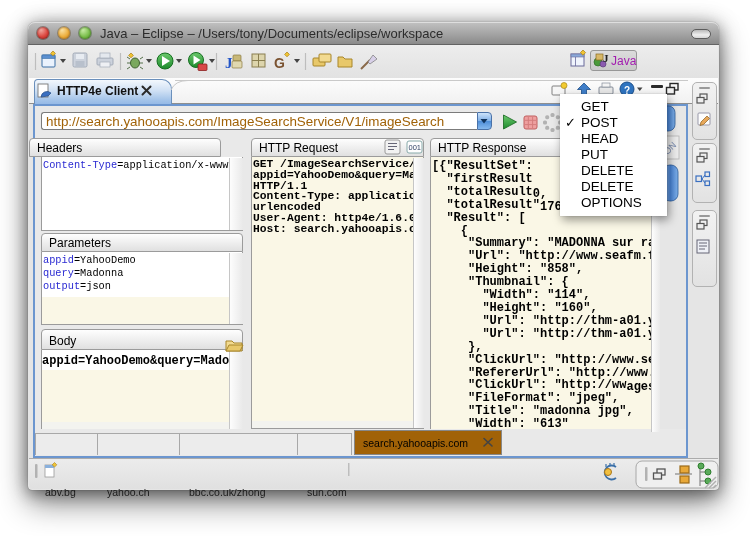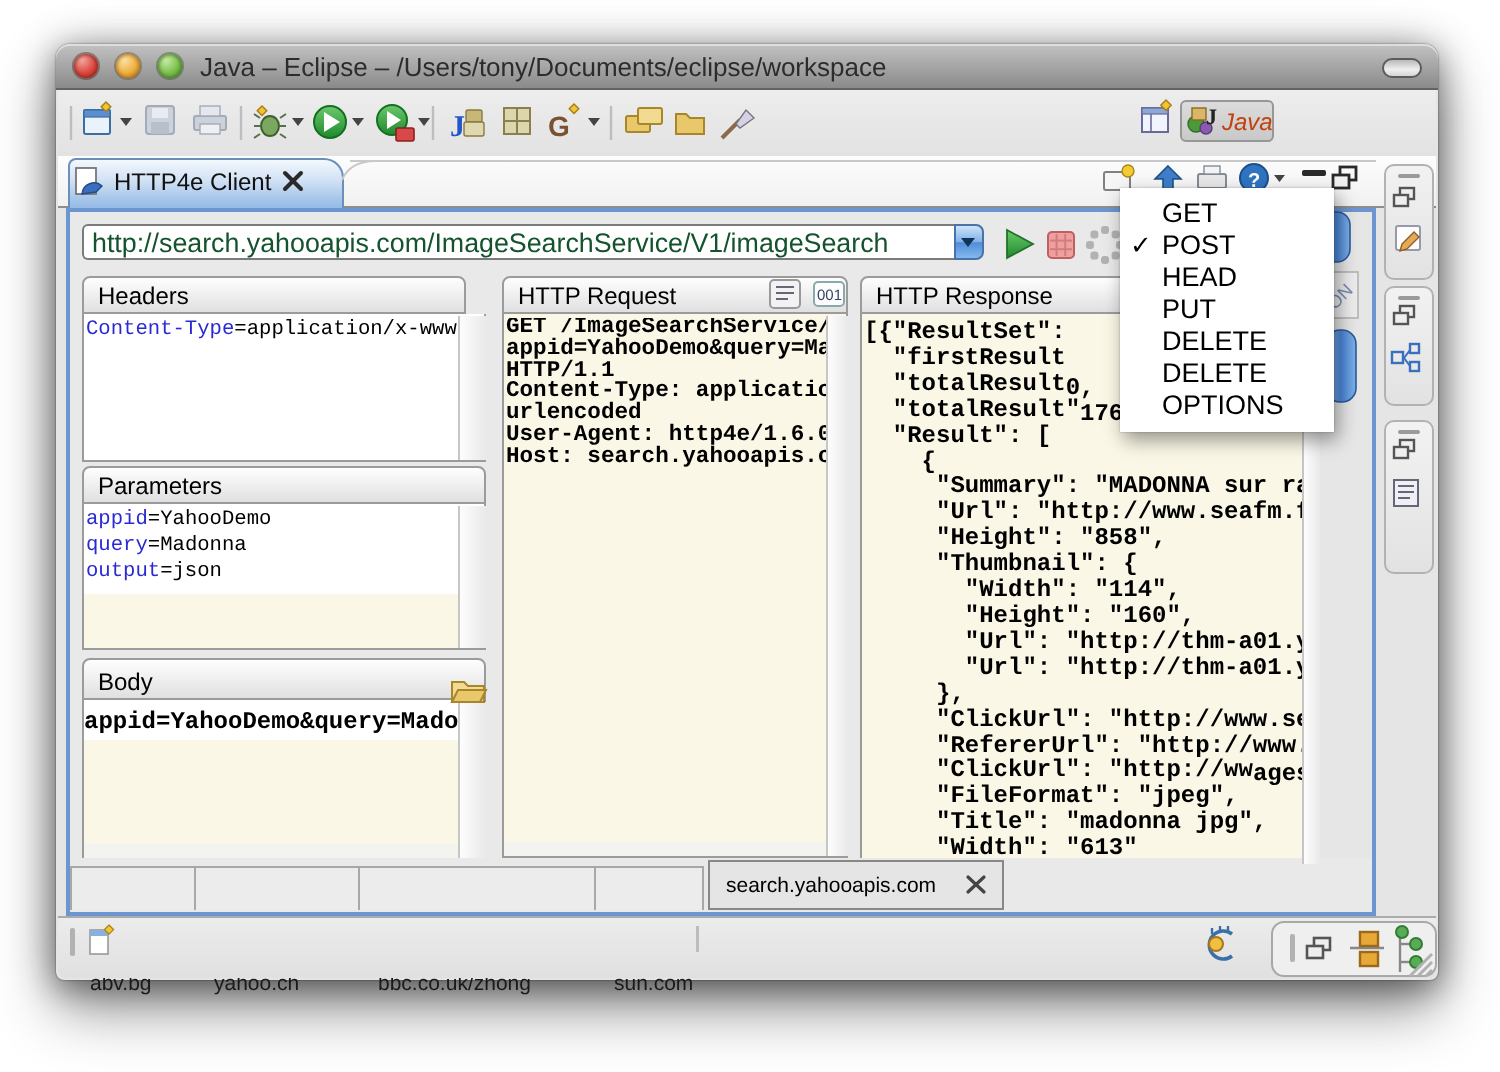--- a/index.html
+++ b/index.html
@@ -14,26 +14,26 @@
 .light{top:27px;width:12px;height:12px;border-radius:50%;}
 #ttext{left:100px;top:26px;width:590px;text-align:left;font-size:13px;color:#2c2c2c;letter-spacing:0px;}
 #loz{left:691px;top:29px;width:20px;height:10px;border-radius:5px;border:1.5px solid #5c5c5c;background:linear-gradient(#b9b9b9,#efefef 60%,#d6d6d6);box-sizing:border-box;}
 
 #toolbar{left:29px;top:45px;width:689px;height:33px;background:linear-gradient(#ededed,#e2e2e2);}
 
 #tabbar{left:29px;top:78px;width:689px;height:26px;background:linear-gradient(#fdfdfd,#f1f1f1);border-bottom:1px solid #8e8e8e;box-sizing:border-box;}
 #swoosh{left:175px;top:80px;width:513px;height:1px;background:#c9c9c9;}
 #etab{left:34px;top:79px;width:138px;height:25px;border:1px solid #6a8fbb;border-bottom:none;border-radius:4px 10px 0 0;
   background:linear-gradient(#f3f8fd,#cfe0f4 45%,#a7c6ea 80%,#96bae6);box-sizing:border-box;}
-#etab .txt{position:absolute;left:22px;top:4px;font-size:12px;font-weight:normal;color:#111;}
+#etab .txt{position:absolute;left:22px;top:4px;font-size:12px;font-weight:bold;color:#111;}
 
 #eframe{left:33px;top:104px;width:655px;height:354px;border:2px solid #6c96cf;background:#e9e9e9;box-sizing:border-box;}
 
 #urlbox{left:41px;top:112px;width:436px;height:18px;background:#fff;border:1px solid #7b7b7b;border-right:none;border-radius:3px 0 0 3px;box-sizing:border-box;}
-#urltext{left:46px;top:114px;font-size:13.4px;color:#14532d;white-space:nowrap;text-align:right;}
+#urltext{left:46px;top:114px;font-size:13.4px;color:#a16207;white-space:nowrap;text-align:right;}
 #combobtn{left:477px;top:112px;width:15px;height:18px;border:1px solid #4a72a8;border-radius:0 4px 4px 0;box-sizing:border-box;
   background:linear-gradient(#cde3fa,#7fb0e8 50%,#4f8ed8 52%,#85b8ee);}
 
 .hdr{background:linear-gradient(#fefefe,#e0e0e0);border:1px solid #9b9b9b;border-radius:4px 4px 0 0;box-sizing:border-box;}
 .hdr .t{position:absolute;left:7px;top:2px;font-size:12px;color:#000;}
 .pane{border:1px solid #9b9b9b;border-top:none;box-sizing:border-box;overflow:hidden;}
 .mono{font-family:"Liberation Mono",monospace;white-space:pre;}
 .cream{background:#faf7e6;}
 
 .btab{top:433px;height:22px;background:#ececec;border-top:1px solid #a8a8a8;border-right:1px solid #a8a8a8;box-sizing:border-box;font-size:10.5px;color:#1a1a1a;}
@@ -53,21 +53,21 @@
 <div id="win" class="abs"></div>
 <div id="title" class="abs"></div>
 <div class="abs light" style="left:37px;background:radial-gradient(circle at 4px 3px,#f0a8a0,#dc4840 55%,#ad2620);box-shadow:inset 0 0 2px #701510,0 0 0 1px rgba(70,25,15,.4);"></div>
 <div class="abs light" style="left:57.5px;background:radial-gradient(circle at 4px 3px,#fbe2a5,#eeaf3e 55%,#c37c1c);box-shadow:inset 0 0 2px #8a5a10,0 0 0 1px rgba(105,70,15,.4);"></div>
 <div class="abs light" style="left:78.5px;background:radial-gradient(circle at 4px 3px,#c8eca6,#7dc04e 55%,#4f9427);box-shadow:inset 0 0 2px #2f6012,0 0 0 1px rgba(45,80,20,.4);"></div>
 <div id="ttext" class="abs">Java – Eclipse – /Users/tony/Documents/eclipse/workspace</div>
 <div id="loz" class="abs"></div>
 
 <div id="toolbar" class="abs"></div>
 <div class="abs" style="left:590px;top:50px;width:47px;height:21px;border:1px solid #979797;border-radius:3px;background:linear-gradient(#dcdcdc,#c9c9c9);box-sizing:border-box;"></div>
-<div class="abs" style="left:611px;top:54px;font-size:12px;color:#c2410c;font-style:italic;">Java</div>
+<div class="abs" style="left:611px;top:54px;font-size:12px;color:#a21caf;">Java</div>
 <svg id="tbicons" class="abs" style="left:0;top:0;z-index:20;" width="750" height="536" viewBox="0 0 750 536">
 
   <g stroke="#bdbdbd" stroke-width="1.2">
     <line x1="35.5" y1="53" x2="35.5" y2="70"></line>
       <line x1="120.5" y1="53" x2="120.5" y2="70"></line>
     <line x1="216.5" y1="53" x2="216.5" y2="70"></line>
       <line x1="305.5" y1="53" x2="305.5" y2="70"></line>
   </g>
 
   <rect x="42" y="55" width="13" height="12" rx="1" fill="#eaf2fd" stroke="#3a6ea5"></rect>
@@ -282,21 +282,21 @@
 <div id="swoosh" class="abs"></div>
 <div id="etab" class="abs">
     <span class="txt">HTTP4e Client</span>
   </div>
 
 <div id="eframe" class="abs"></div>
 <div id="urlbox" class="abs"></div>
 <div id="urltext" class="abs">http://search.yahooapis.com/ImageSearchService/V1/imageSearch</div>
 <div id="combobtn" class="abs"></div>
 
-<div class="abs hdr" style="left:41px;top:138px;width:192px;height:19px;">
+<div class="abs hdr" style="left:29px;top:138px;width:192px;height:19px;">
     <span class="t">Headers</span>
   </div>
 <div class="abs pane" style="left:41px;top:157px;width:202px;height:74px;background:#fff;"></div>
 <div class="abs mono" style="left:43px;top:159px;font-size:10.3px;width:186px;overflow:hidden;white-space:pre;"><span style="color:#2a2ad2;">Content-Type</span>=application/x-www-form</div>
 
 <div class="abs hdr" style="left:41px;top:233px;width:202px;height:19px;">
     <span class="t">Parameters</span>
   </div>
 <div class="abs pane" style="left:41px;top:252px;width:202px;height:73px;background:#fff;"></div>
 <div class="abs cream" style="left:42px;top:297px;width:200px;height:27px;"></div>
@@ -357,21 +357,21 @@
   </div>
 <div class="abs btab" style="left:98px;width:82px;">
     <span>yahoo.ch</span>
   </div>
 <div class="abs btab" style="left:180px;width:118px;">
     <span>bbc.co.uk/zhong</span>
   </div>
 <div class="abs btab" style="left:298px;width:54px;">
     <span>sun.com</span>
   </div>
-<div class="abs" style="left:354px;top:430px;width:148px;height:25px;background:#e5e5e5;border:1px solid #888;box-sizing:border-box;font-size:10.5px;color:#000;">
+<div class="abs" style="left:354px;top:430px;width:148px;height:25px;background:#a16207;border:1px solid #888;box-sizing:border-box;font-size:10.5px;color:#000;">
     <span style="position:absolute;left:8px;top:6px;">search.yahooapis.com</span>
   </div>
 
 <div class="abs" style="left:42px;top:422px;width:200px;height:7px;background:#f3f3ef;"></div>
 <div class="abs" style="left:252px;top:421px;width:171px;height:7px;background:#f3f3ef;"></div>
 <div class="abs" style="left:229px;top:158px;width:13px;height:72px;background:linear-gradient(90deg,#fdfdfd,#e9e9e9);border-left:1px solid #c6c6c6;"></div>
 <div class="abs" style="left:229px;top:253px;width:13px;height:71px;background:linear-gradient(90deg,#fdfdfd,#e9e9e9);border-left:1px solid #c6c6c6;"></div>
 <div class="abs" style="left:229px;top:351px;width:13px;height:78px;background:linear-gradient(90deg,#fdfdfd,#e9e9e9);border-left:1px solid #c6c6c6;"></div>
 <div class="abs" style="left:413px;top:158px;width:10px;height:270px;background:linear-gradient(90deg,#fdfdfd,#e9e9e9);border-left:1px solid #c6c6c6;"></div>
 <div class="abs" style="left:651px;top:158px;width:8px;height:274px;background:linear-gradient(90deg,#fdfdfd,#e9e9e9);border-left:1px solid #c6c6c6;"></div>

